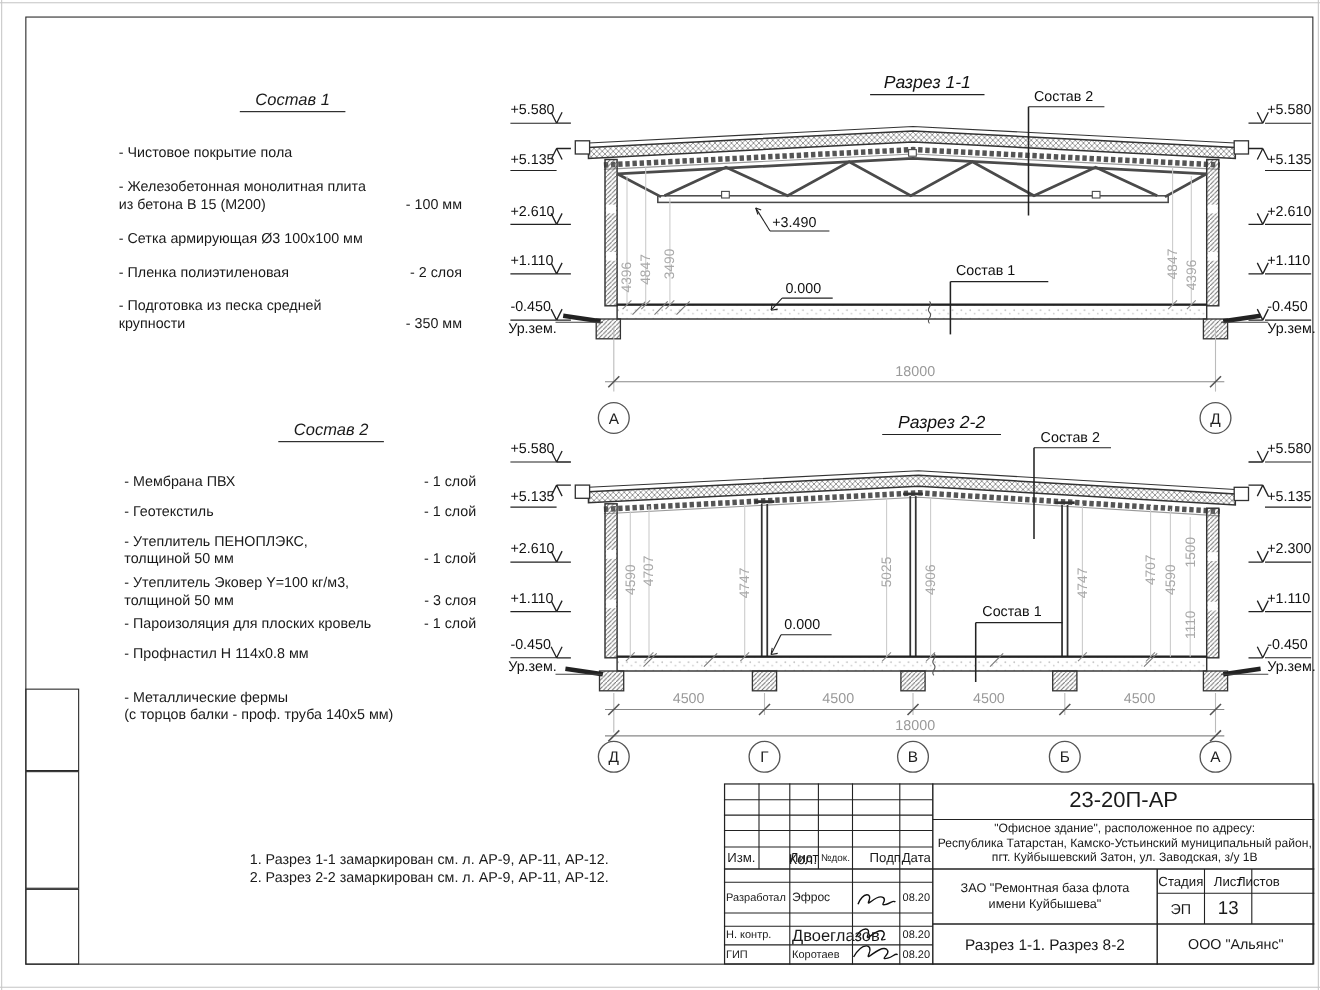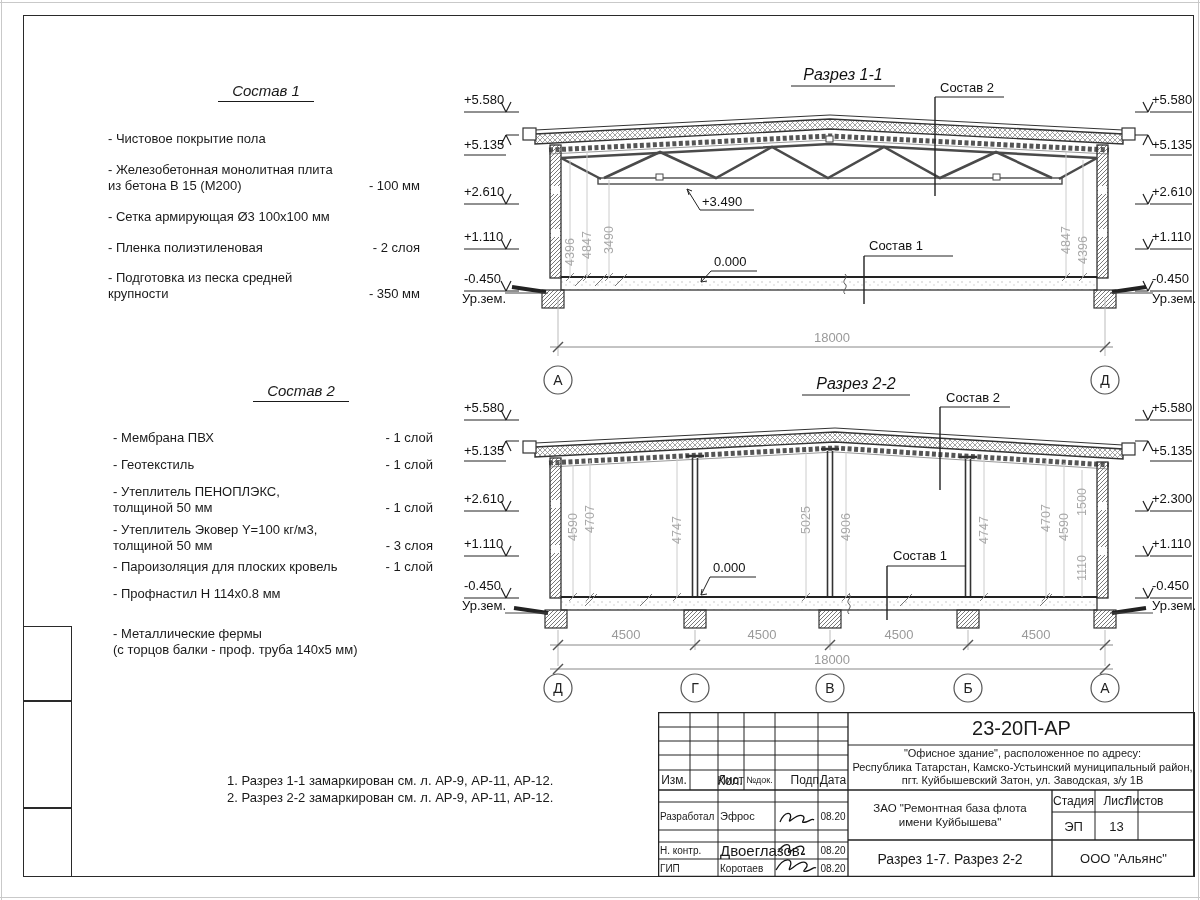--- a/index.html
+++ b/index.html
@@ -474,19 +474,19 @@
   <div class="c" style="left:160px;top:147px;width:30px;height:18px;font-size:10px">08.20</div>
 
   <div class="c" style="left:190px;top:78px;width:204px;height:50px;font-size:11.5px;line-height:14px;flex-direction:column">
     <div>ЗАО "Ремонтная база флота</div>
     <div>имени Куйбышева"</div>
   </div>
   <div class="c" style="left:394px;top:78px;width:43px;height:22px;font-size:12px">Стадия</div>
   <div class="c" style="left:437px;top:78px;width:43px;height:22px;font-size:12px">Лист</div>
   <div class="c" style="left:457px;top:78px;width:58px;height:22px;font-size:12px">Листов</div>
   <div class="c" style="left:394px;top:100px;width:43px;height:28px;font-size:13px">ЭП</div>
-  <div class="c" style="left:437px;top:100px;width:43px;height:28px;font-size:13px">13</div>
+  <div class="c" style="left:437px;top:100px;width:43px;height:28px;font-size:17px">13</div>
   <div class="c" style="left:480px;top:100px;width:57px;height:28px;font-size:13px"></div>
-  <div class="c" style="left:190px;top:128px;width:204px;height:37px;font-size:14px">Разрез 1-7. Разрез 2-2</div>
+  <div class="c" style="left:190px;top:128px;width:204px;height:37px;font-size:14px">Разрез 1-1. Разрез 8-2</div>
   <div class="c" style="left:394px;top:128px;width:143px;height:37px;font-size:13px">ООО "Альянс"</div>
 </div>
 
 </div>
 
 </body></html>

